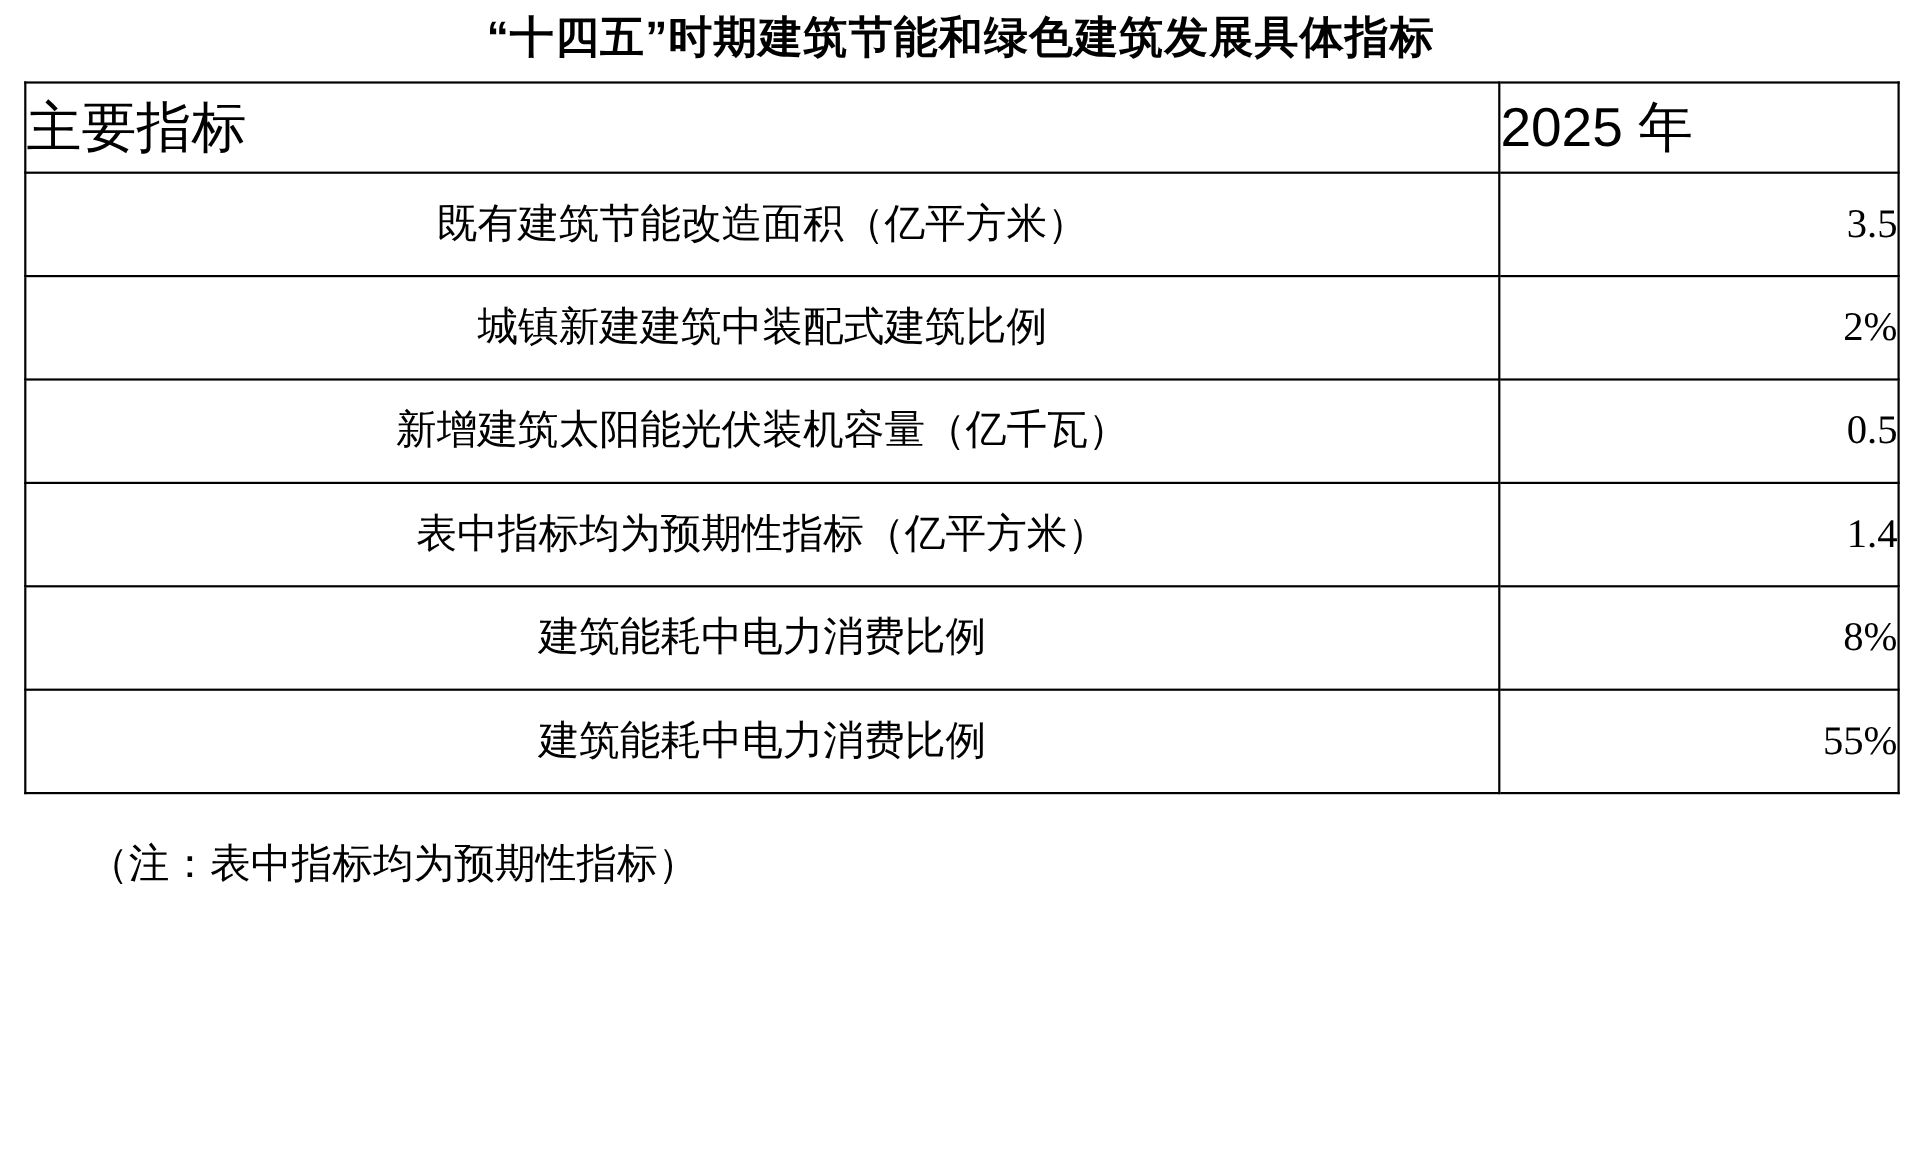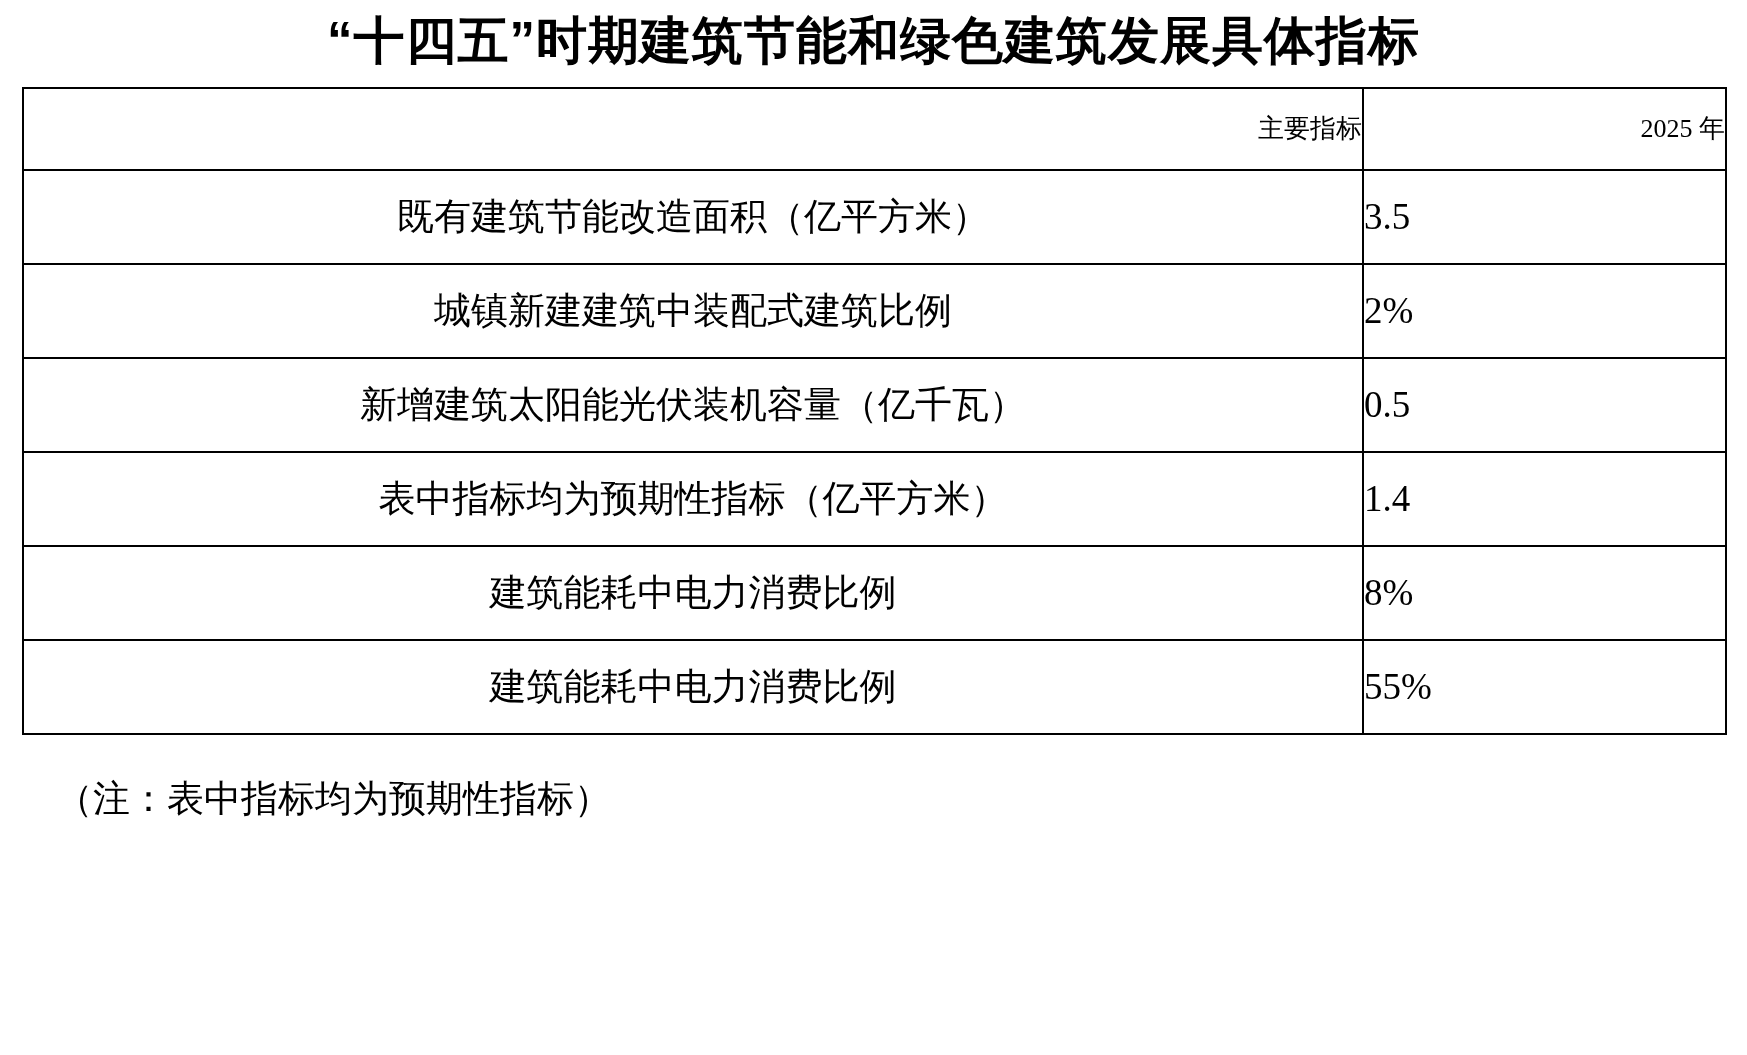--- a/index.html
+++ b/index.html
@@ -15,21 +15,21 @@
     overflow: hidden;
   }
   .page {
     width: 1747px;
     height: 1055px;
     position: relative;
     box-sizing: border-box;
   }
   .doc-title {
     text-align: center;
-    font-size: 51px;
+    font-size: 40px;
     font-weight: bold;
     letter-spacing: 1px;
     padding-top: 10px;
     padding-bottom: 16px;
     line-height: 1.2;
     font-family: "Liberation Sans", "DejaVu Sans", sans-serif;
   }
   .table-wrap {
     width: 1703px;
     margin: 0 auto;
@@ -42,44 +42,44 @@
   table.indicators td,
   table.indicators th {
     border: 2px solid #000000;
     padding: 0;
     font-weight: normal;
   }
   .col-name { width: 1340px; }
   .col-val  { width: 363px; }
 
   .head-cell {
-    text-align: right;
-    font-size: 26px;
+    text-align: left;
+    font-size: 50px;
     height: 80px;
     line-height: 80px;
-    font-family: Liberation Serif, serif;
+    font-family: Liberation Sans, sans-serif;
   }
   .name-cell {
     text-align: center;
     font-size: 37px;
     height: 92px;
     line-height: 92px;
     padding-left: 16px;
     white-space: nowrap;
     overflow: hidden;
   }
   .val-cell {
-    text-align: left;
+    text-align: right;
     font-size: 37px;
     height: 92px;
     line-height: 92px;
   }
   .note {
     margin-top: 40px;
-    padding-left: 56px;
+    padding-left: 80px;
     font-size: 37px;
     line-height: 1.3;
   }
 </style>
 </head>
 <body>
 
 <div class="page">
 
   <div class="doc-title">“十四五”时期建筑节能和绿色建筑发展具体指标</div>

